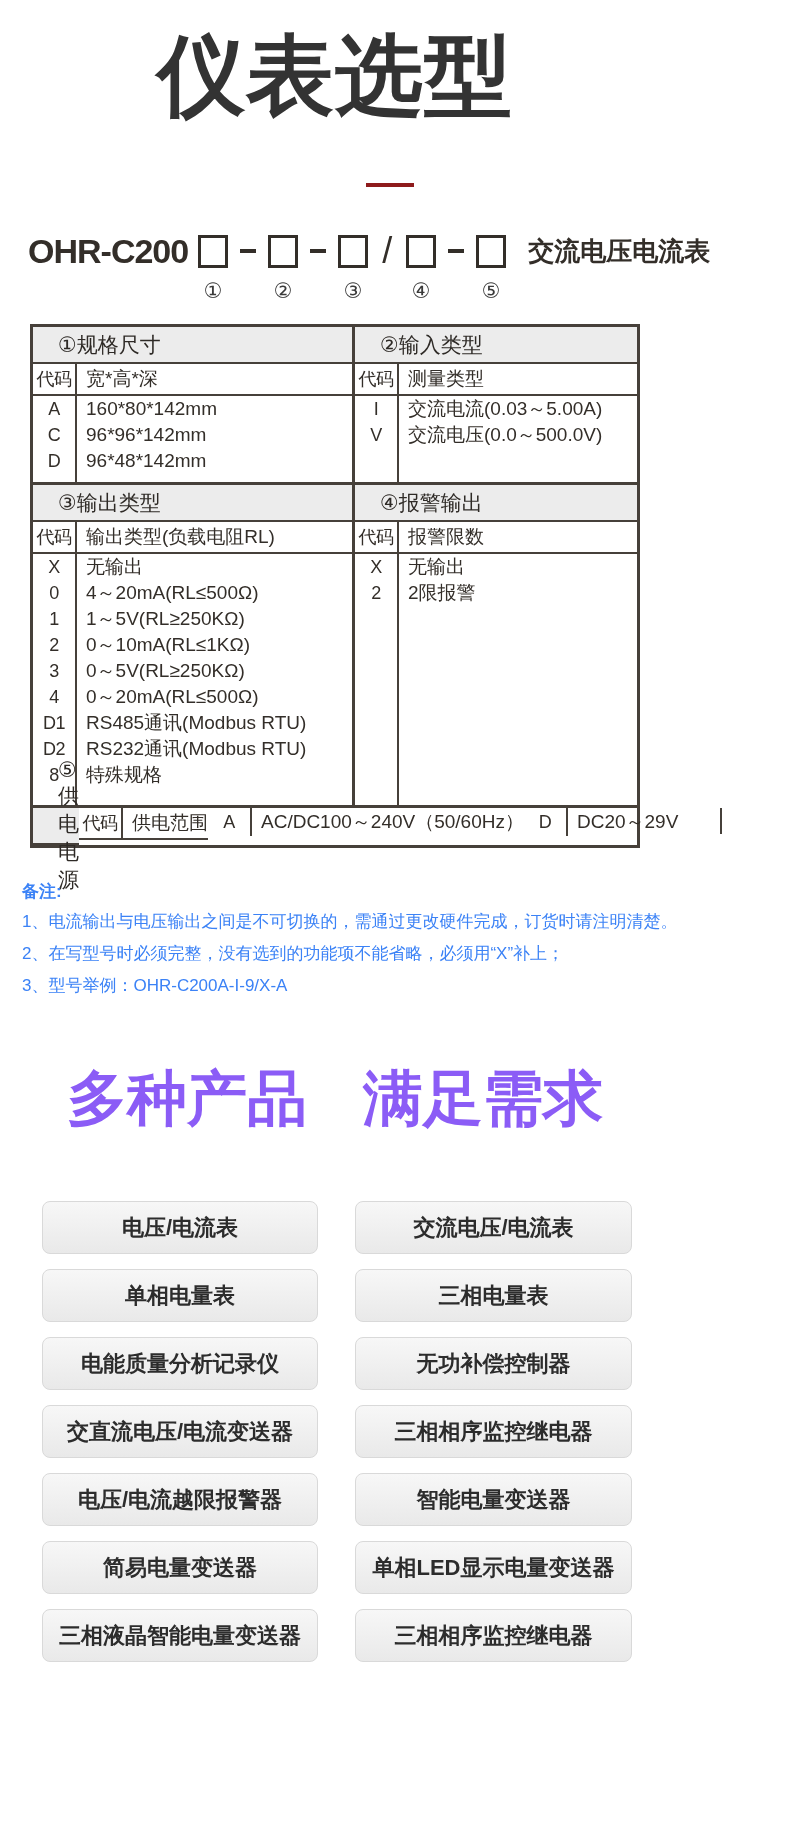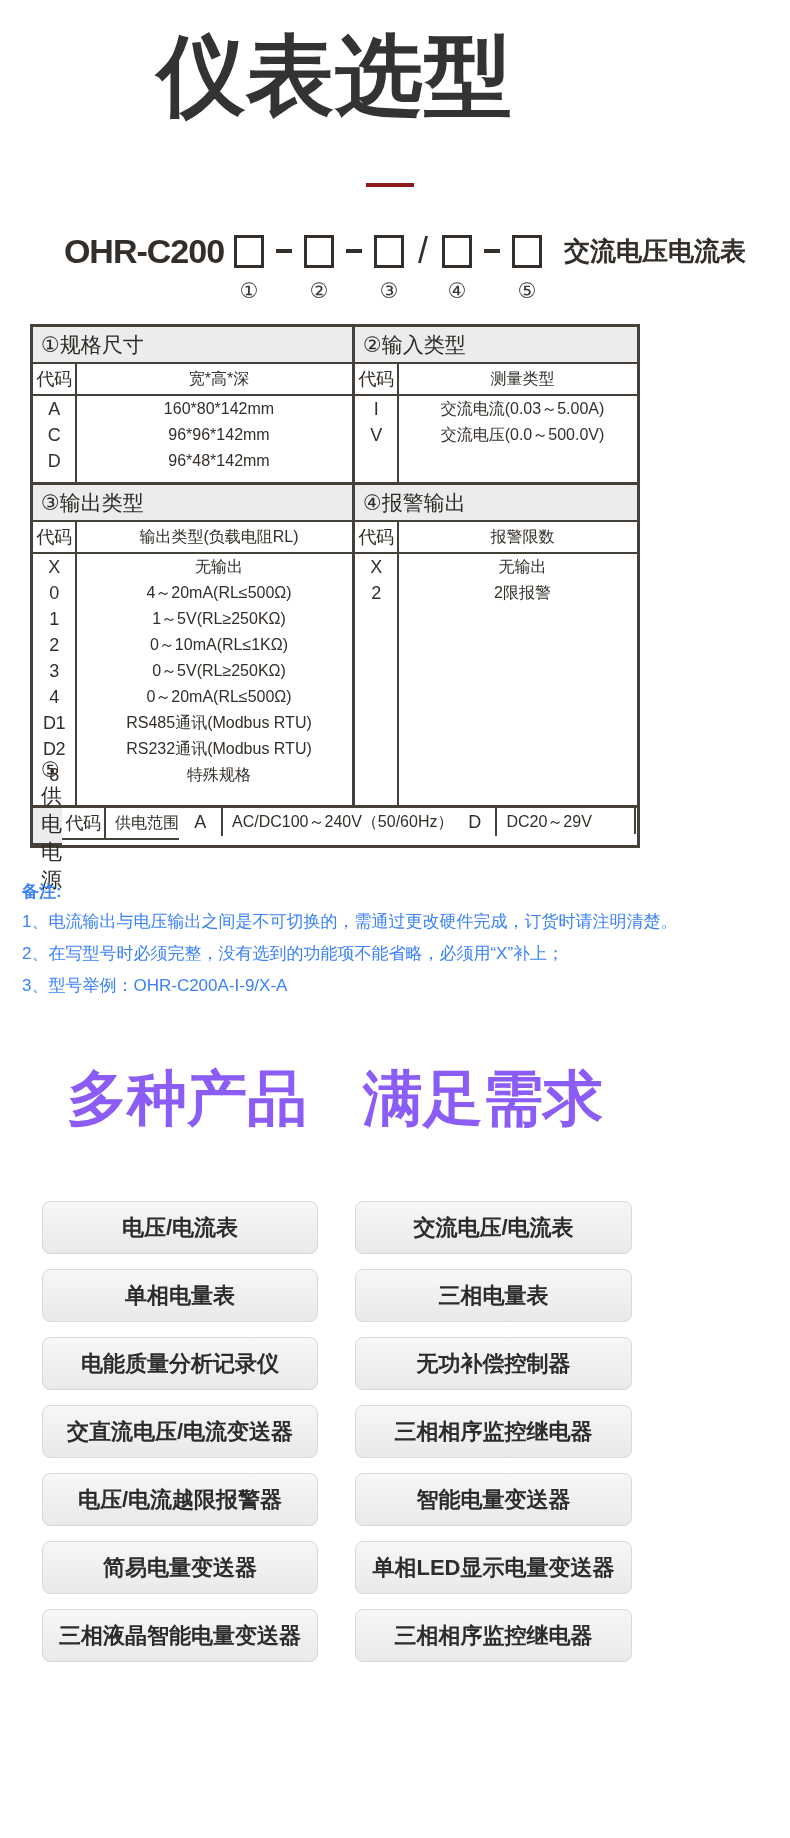--- a/index.html
+++ b/index.html
@@ -12,21 +12,21 @@
 
   
   .page-title {
     margin:28px 0 0 30px; width:610px;
     text-align:center; font-size:88px; font-weight:900;
     color:#333; letter-spacing:1px; line-height:95px;
   }
   .accent-line { width:48px; height:4px; background:#8e1b1c; margin:60px 0 0 366px; }
 
   
-  .model-row { margin:46px 8px 0 28px; display:flex; align-items:center; height:36px;justify-content:center; }
+  .model-row { margin:46px 8px 0 28px; display:flex; align-items:center; height:36px; }
   .m-prefix { font-size:34px; font-weight:600; letter-spacing:-1px; white-space:nowrap; }
   .mbox {
     position:relative; width:30px; height:33px; border:3px solid #332e29;
     margin:0 10px; flex:0 0 auto;
   }
   .circ {
     position:absolute; top:41px; left:50%; transform:translateX(-50%);
     font-size:21px; font-weight:400; color:#3a3a3a;
   }
   .m-dash { width:16px; height:4px; background:#332e29; flex:0 0 auto; margin:0 2px; }
@@ -35,37 +35,37 @@
 
   
   .sel-table { margin:55px 0 0 30px; width:610px; border:3px solid #46403a; }
   .band { display:flex; border-bottom:3px solid #46403a; }
   .band:last-child { border-bottom:none; }
   .half { display:flex; flex-direction:column; }
   .half.lft { width:322px; border-right:3px solid #46403a; }
   .half.rgt { flex:1; }
   .sec-hdr {
     height:37px; background:#ececec; border-bottom:2px solid #46403a;
-    display:flex; align-items:center; padding-left:8px;
+    display:flex; align-items:center; padding-left:25px;
     font-size:21px; font-weight:500; color:#2e2a26;
   }
   .row { display:flex; align-items:center; }
   .row.sub { height:32px; border-bottom:2px solid #46403a; }
   .row.d { height:26px; }
   .row.d3 { height:28px; }
   .row.fill { flex:1 1 auto; }
   .row.fill1 { height:8px; }
   .row.fill2l { height:17px; }
   .row.fill3 { height:26px; }
   .code {
     width:44px; align-self:stretch; border-right:2px solid #46403a;
     display:flex; align-items:center; justify-content:center;
     font-size:18px; letter-spacing:-0.5px; flex:0 0 auto;text-align:right;
   }
-  .val { flex:1; padding-left:9px; font-size:16px; white-space:nowrap;text-align:center; }
+  .val { flex:1; padding-left:9px; font-size:19px; white-space:nowrap; }
   .sub .val, .sub .code { font-weight:500; }
   .band3 { flex-direction:row; }
 
   
   .notes { margin:31px 0 0 22px; font-size:17px; color:#3b82f6; }
   .notes .n-label { font-weight:700; line-height:26px; }
   .notes .n-item { line-height:30px; margin-top:2px; white-space:nowrap; }
 
   
   .products-heading {

